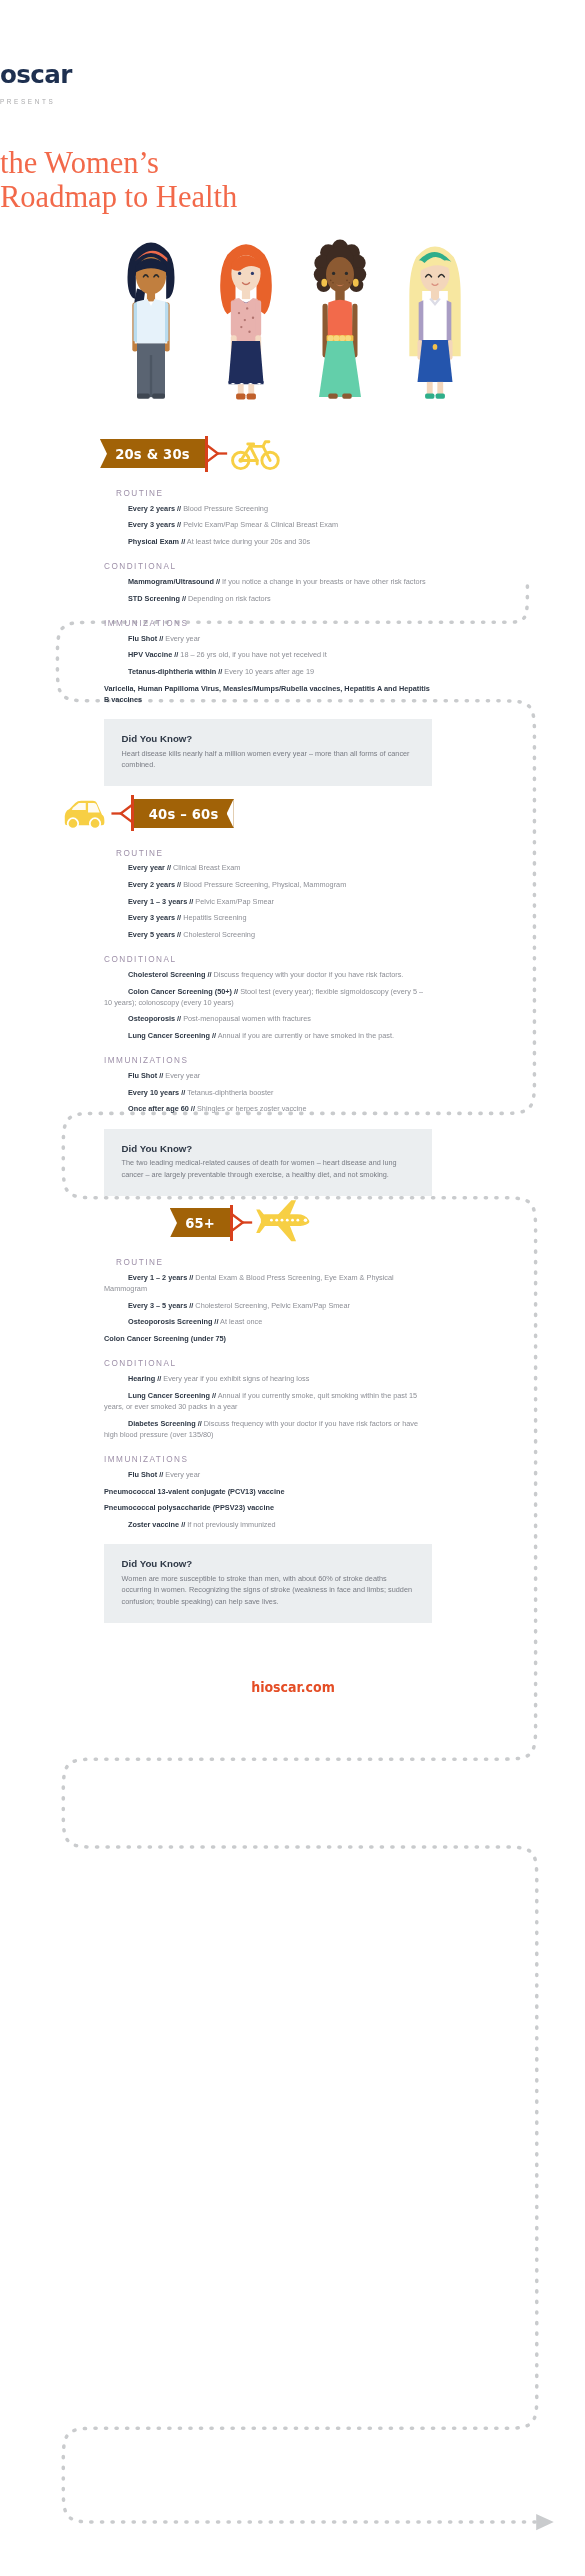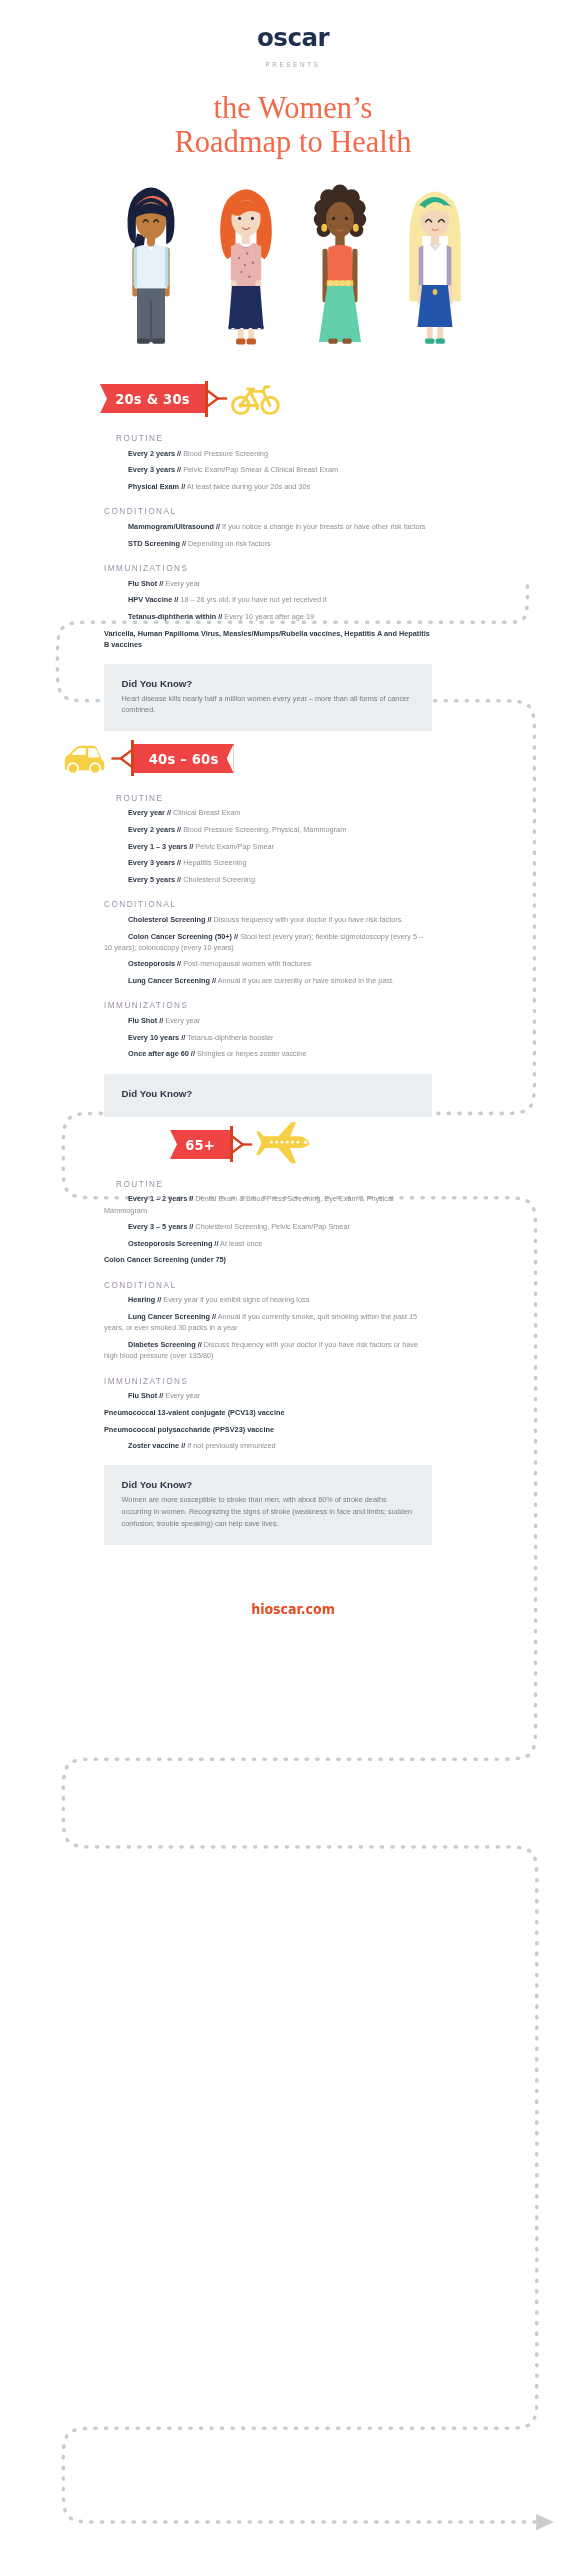--- a/index.html
+++ b/index.html
@@ -33,40 +33,39 @@
     left: 0; top: 0;
     width: 586px; height: 2576px;
     pointer-events: none;
     z-index: 1;
   }
 
   
   .header {
     position: relative;
     z-index: 3;
-    padding-top: 26px;
-    text-align: center;
+    padding-top: 63px;
   }
   .logo-oscar {
     font-family: "DejaVu Sans", sans-serif;
     font-size: 24.6px;
     font-weight: 700;
     letter-spacing: -0.6px;
     color: #1e3050;
     line-height: 1;
   }
   .presents {
     margin-top: 10.5px;
     font-size: 6.4px;
     letter-spacing: 2.6px;
     color: #a9a9ab;
     font-weight: 400;
   }
   .maintitle {
-    margin-top: 23px;
+    margin-top: 41px;
     font-family: "Liberation Serif", serif;
     font-size: 30.5px;
     line-height: 1.12;
     color: #f2694a;
     font-weight: 400;
   }
   .maintitle .l2 { display: block; }
 
   
   .women-row {
@@ -88,21 +87,21 @@
     position: relative;
     height: 54px;
     display: flex;
     align-items: center;
   }
   .banner-row.left-side  { justify-content: flex-start; padding-left: 100px; }
   .banner-row.right-side { justify-content: flex-start; padding-left: 59px; }
 
   .banner {
     position: relative;
-    background: #ef4444;
+    background: #a16207;
     color: #fff;
     font-family: "DejaVu Sans Condensed", "Liberation Sans", sans-serif;
     font-size: 14.6px;
     font-weight: 700;
     letter-spacing: 0.2px;
     height: 29px;
     line-height: 29px;
     padding: 0 15.2px;
     white-space: nowrap;
   }
@@ -516,20 +515,21 @@
       <div class="item"><b>Osteoporosis //</b> <span>Post-menopausal women with fractures</span></div>
       <div class="item"><b>Lung Cancer Screening //</b> <span>Annual if you are currently or have smoked in the past.</span></div>
 
       <div class="grp-title">IMMUNIZATIONS</div>
       <div class="item"><b>Flu Shot //</b> <span>Every year</span></div>
       <div class="item"><b>Every 10 years //</b> <span>Tetanus-diphtheria booster</span></div>
       <div class="item"><b>Once after age 60 //</b> <span>Shingles or herpes zoster vaccine</span></div>
 
       <div class="dyk">
         <div class="dyk-title">Did You Know?</div>
+        <div class="dyk-body">The two leading medical-related causes of death for women – heart disease and lung cancer – are largely preventable through exercise, a healthy diet, and not smoking.</div>
       </div>
     </div>
   </div>
 
   <div class="section">
 
     <div class="banner-row left-side" style="padding-left:170px;">
       <div class="banner flag-left">
         <span>65+</span>
         <span class="pole r"></span>

